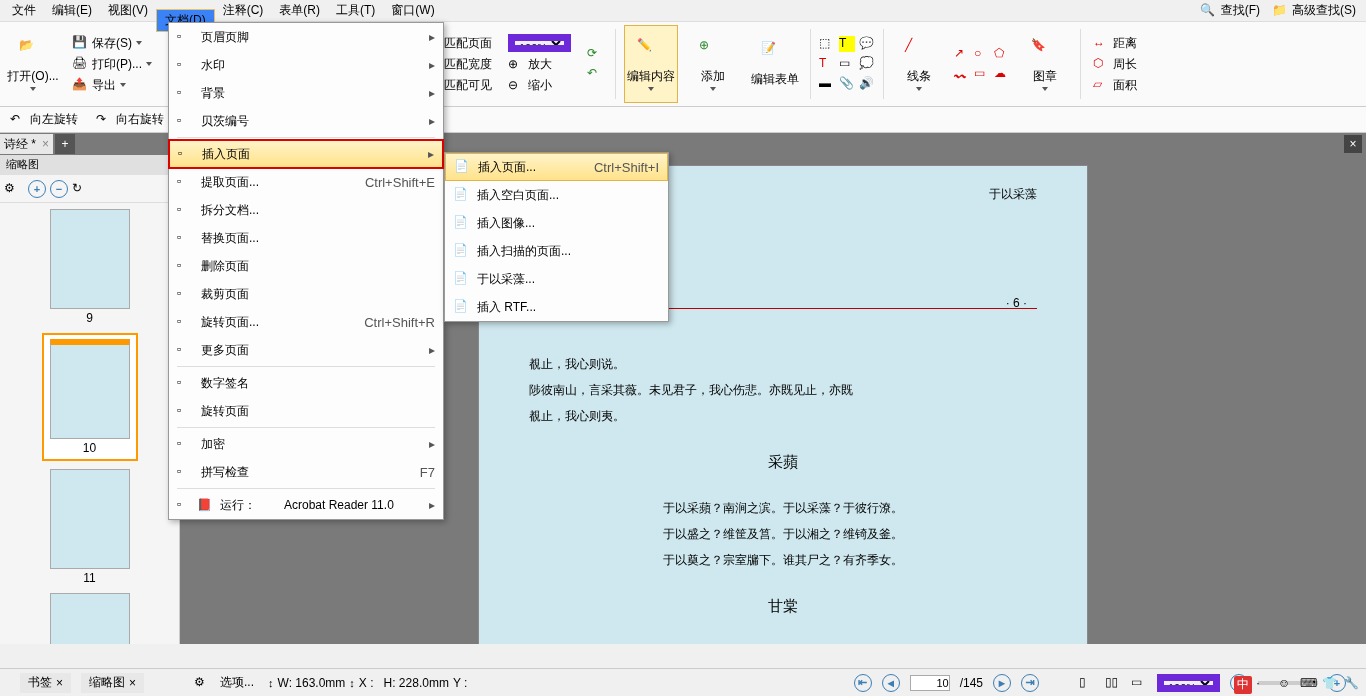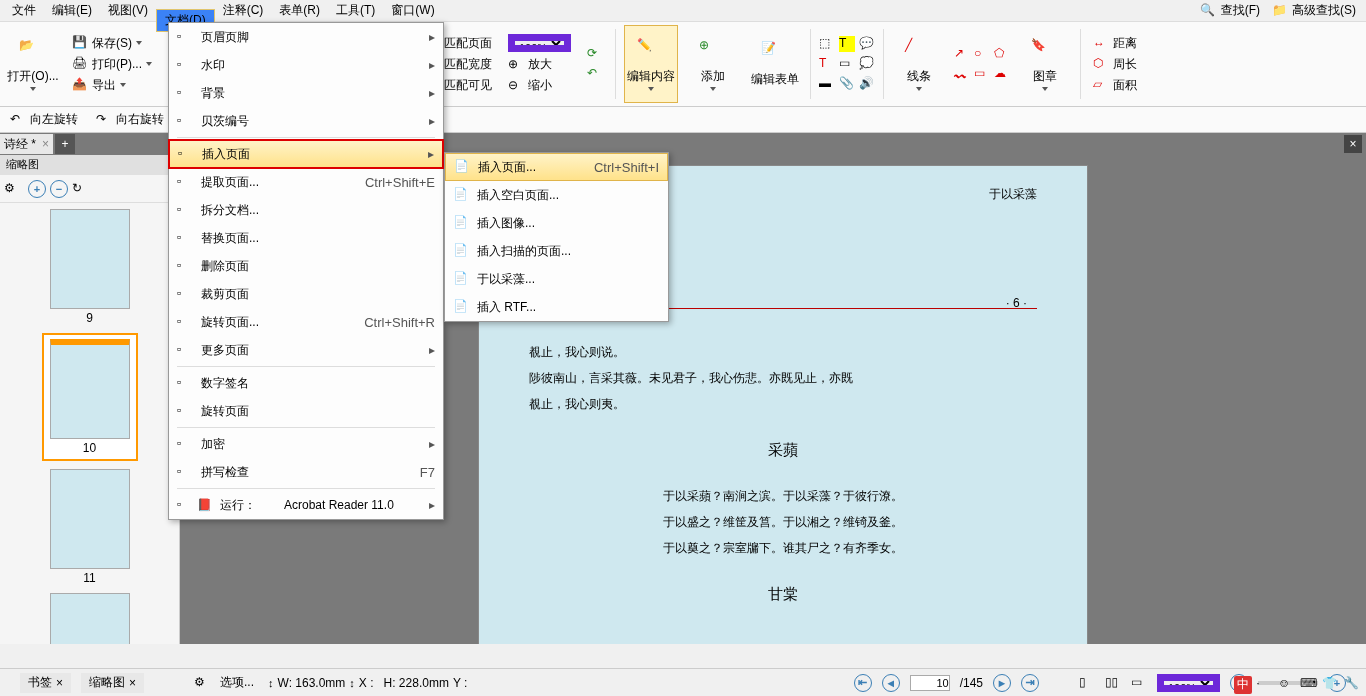--- a/index.html
+++ b/index.html
@@ -292,21 +292,21 @@
     </div>
   </div>
   <div class="canvas">
     <div class="page">
       <div class="hdr">
           <span>诗经</span>
           <span>于以采藻</span>
         </div>
       <div style="height:100px;border-bottom:1px solid #b00;"></div>
       <div class="pgnum">· 6 ·</div>
-      <div class="contx" style="margin-top:30px;">
+      <div class="contx" style="margin-top:42px;">
         <div>覩止，我心则说。</div>
         <div>陟彼南山，言采其薇。未见君子，我心伤悲。亦既见止，亦既</div>
         <div>覩止，我心则夷。</div>
         <div class="title">采蘋</div>
         <div style="text-align:center;">于以采蘋？南涧之滨。于以采藻？于彼行潦。</div>
         <div style="text-align:center;">于以盛之？维筐及筥。于以湘之？维锜及釜。</div>
         <div style="text-align:center;">于以奠之？宗室牖下。谁其尸之？有齐季女。</div>
         <div class="title">甘棠</div>
       </div>
     </div>

